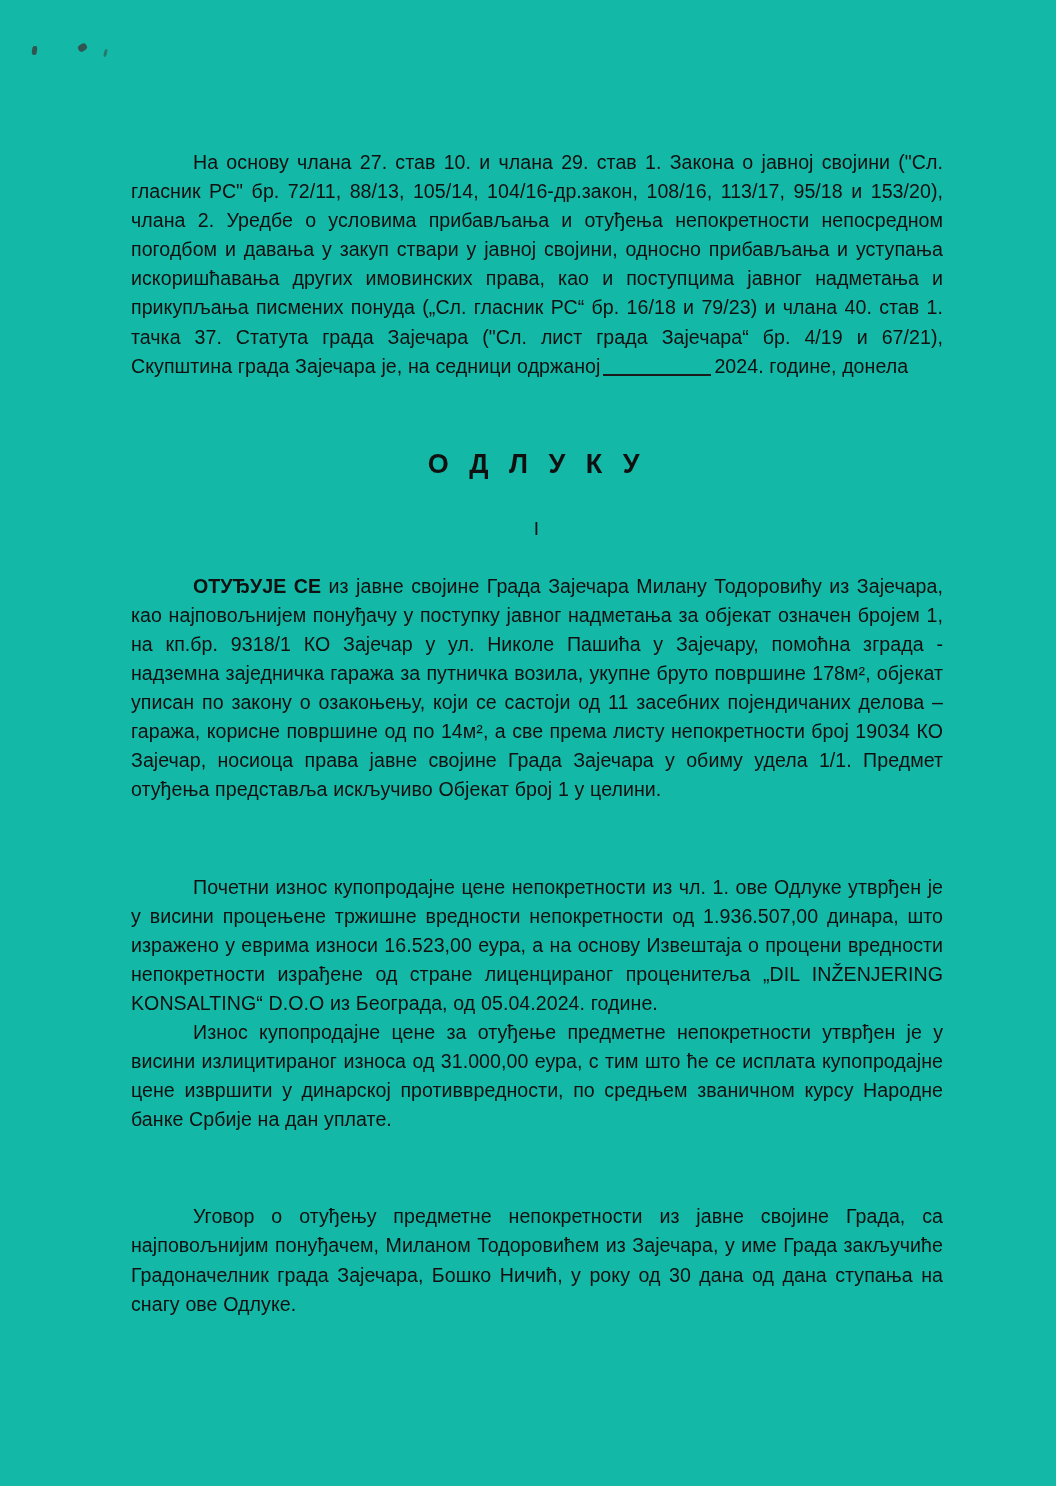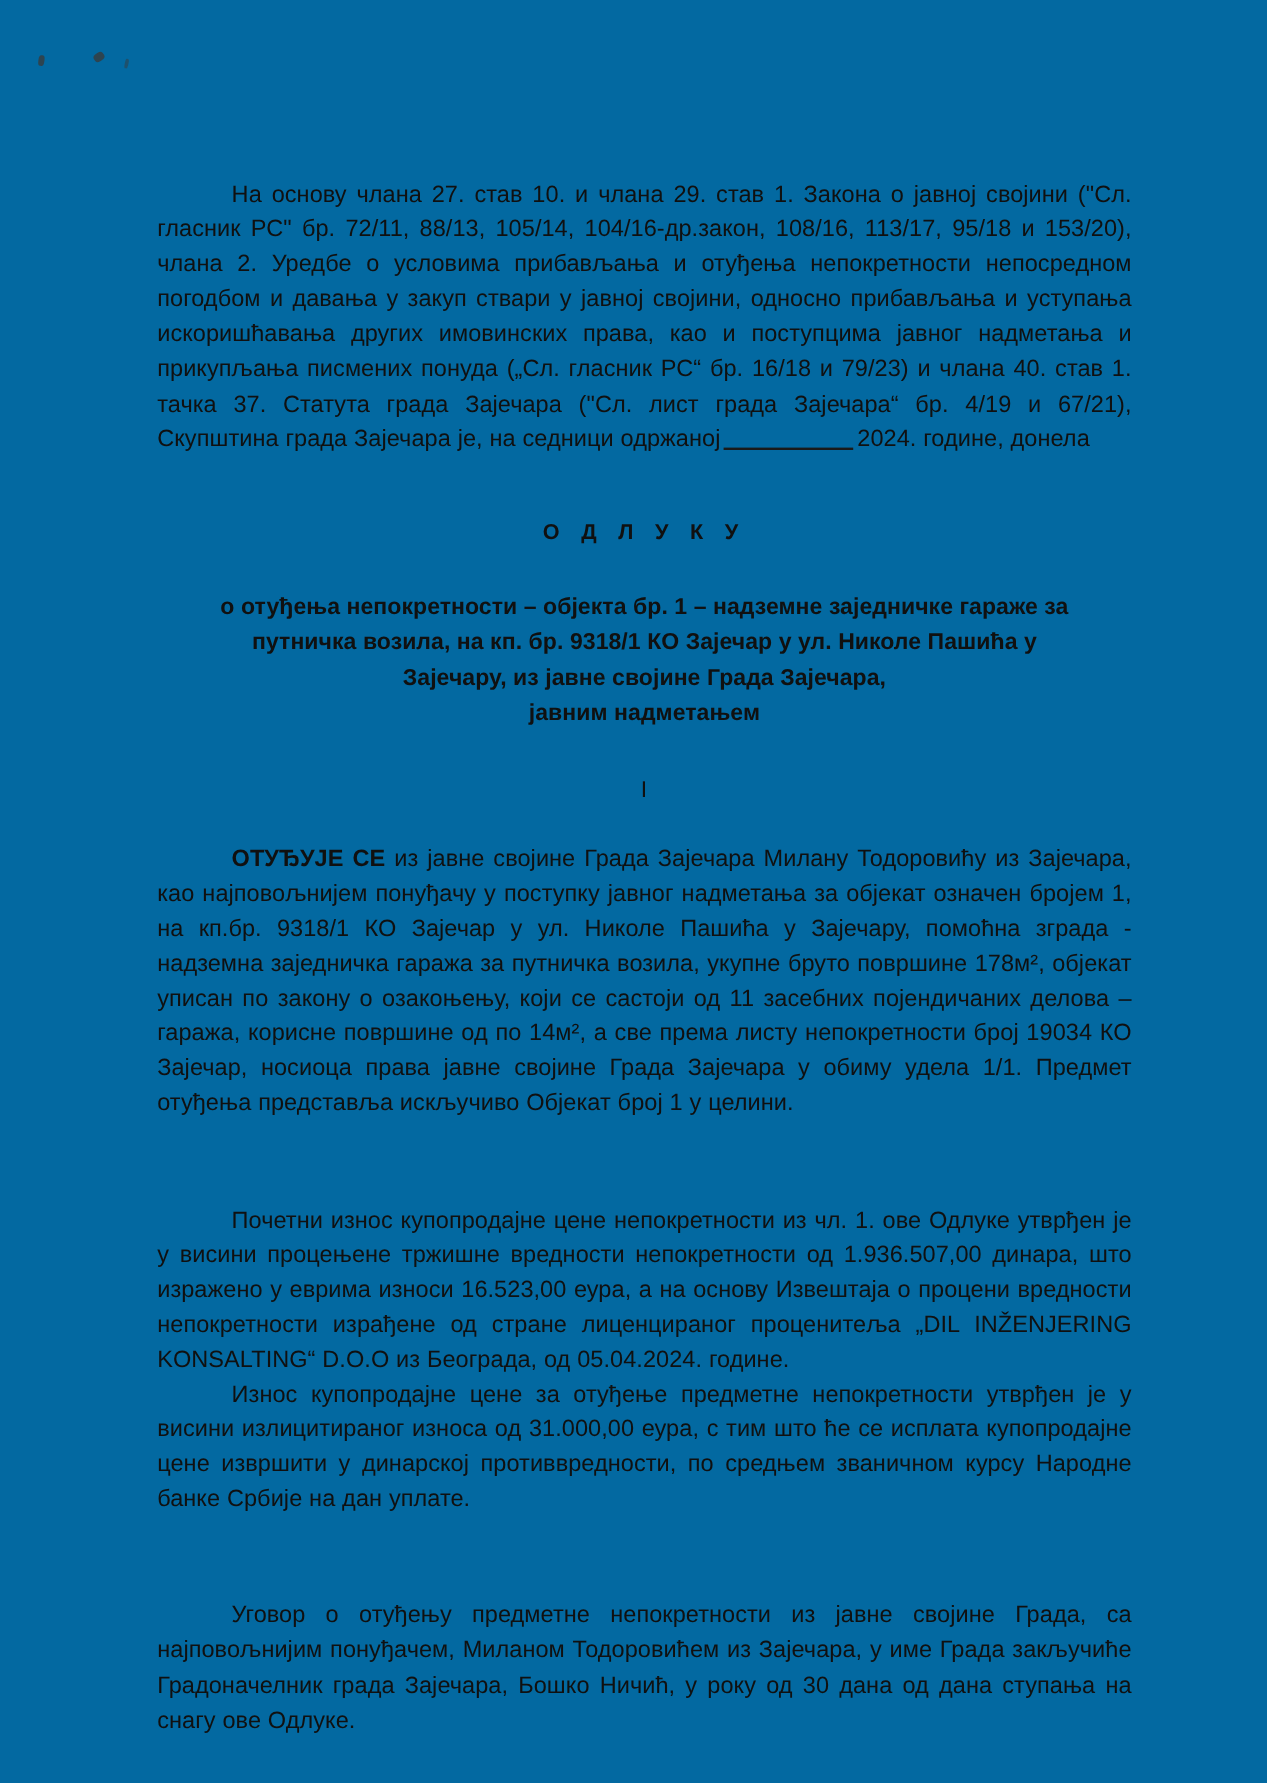--- a/index.html
+++ b/index.html
@@ -14,21 +14,21 @@
     position: relative;
     font-family: "Liberation Sans", sans-serif;
     color: #101010;
     overflow: hidden;
   }
 
   
   .page {
     position: absolute;
     inset: 0;
-    background: #0369a1;
+    background: #14b8a6;
   }
 
   .scan-speck {
     position: absolute;
     background: #3a3a3a;
     border-radius: 40%;
     opacity: .78;
   }
   .speck-a { left: 32px;  top: 46px; width: 5px;  height: 9px; transform: rotate(8deg); }
   .speck-b { left: 78px;  top: 44px; width: 9px;  height: 7px; transform: rotate(-32deg); }
@@ -61,24 +61,24 @@
   .blank-line {
     display: inline-block;
     width: 108px;
     border-bottom: 2px solid #1a1a1a;
     vertical-align: -3px;
     margin: 0 3px;
   }
 
   .doc-title {
     text-align: center;
-    font-size: 18px;
+    font-size: 27px;
     font-weight: 700;
     letter-spacing: 6.5px;
-    margin-top: 52px;
+    margin-top: 68px;
   }
 
   .doc-subtitle {
     text-align: center;
     font-size: 19.2px;
     font-weight: 700;
     line-height: 29.5px;
     margin-top: 38px;
     letter-spacing: .05px;
   }
@@ -102,26 +102,20 @@
   <span class="scan-speck speck-a"></span>
   <span class="scan-speck speck-b"></span>
   <span class="scan-speck speck-c"></span>
 
   <div class="content">
 
     <p class="body-para indent"><span>На основу члана 27. став 10. и члана 29. став 1. Закона о јавној својини ("Сл. гласник РС" бр. 72/11, 88/13, 105/14, 104/16-др.закон, 108/16, 113/17, 95/18 и 153/20), члана 2. Уредбе о условима прибављања и отуђења непокретности непосредном погодбом и давања у закуп ствари у јавној својини, односно прибављања и уступања искоришћавања других имовинских права, као и поступцима јавног надметања и прикупљања писмених понуда („Сл. гласник РС“ бр. 16/18 и 79/23)  и члана 40. став 1. тачка 37. Статута града Зајечара ("Сл. лист града Зајечара“ бр. 4/19 и 67/21), Скупштина града Зајечара је, на седници одржаној</span><span class="blank-line"></span><span>2024. године, донела</span></p>
 
     <h1 class="doc-title">О Д Л У К У</h1>
 
-    <h2 class="doc-subtitle">
-      <div class="line">о  отуђења непокретности – објекта бр. 1 – надземне заједничке  гараже за</div>
-      <div class="line">путничка возила, на кп. бр. 9318/1 КО Зајечар у ул. Николе Пашића у</div>
-      <div class="line">Зајечару, из јавне својине Града Зајечара,</div>
-      <div class="line">јавним надметањем</div>
-    </h2>
 
     <div class="sp-after-subtitle"></div>
 
     <div class="section-num">I</div>
     <div class="sp-num-to-body"></div>
     <p class="body-para indent"><b>ОТУЂУЈЕ СЕ</b><span> из јавне својине Града Зајечара Милану Тодоровићу из Зајечара, као најповољнијем понуђачу у поступку јавног надметања за објекат означен бројем 1, на кп.бр. 9318/1 КО Зајечар у ул. Николе Пашића у Зајечару, помоћна зграда - надземна заједничка гаража за путничка возила, укупне бруто површине 178м², објекат уписан по закону о озакоњењу, који се састоји од 11 засебних појендичаних делова – гаража, корисне површине од по 14м², а све према листу непокретности број 19034 КО Зајечар, носиоца права  јавне својине Града Зајечара у обиму удела 1/1. Предмет отуђења представља искључиво Објекат број 1 у целини.</span></p>
 
     <div class="sp-body-to-num"></div>
 
     <div class="sp-num-to-body"></div>

